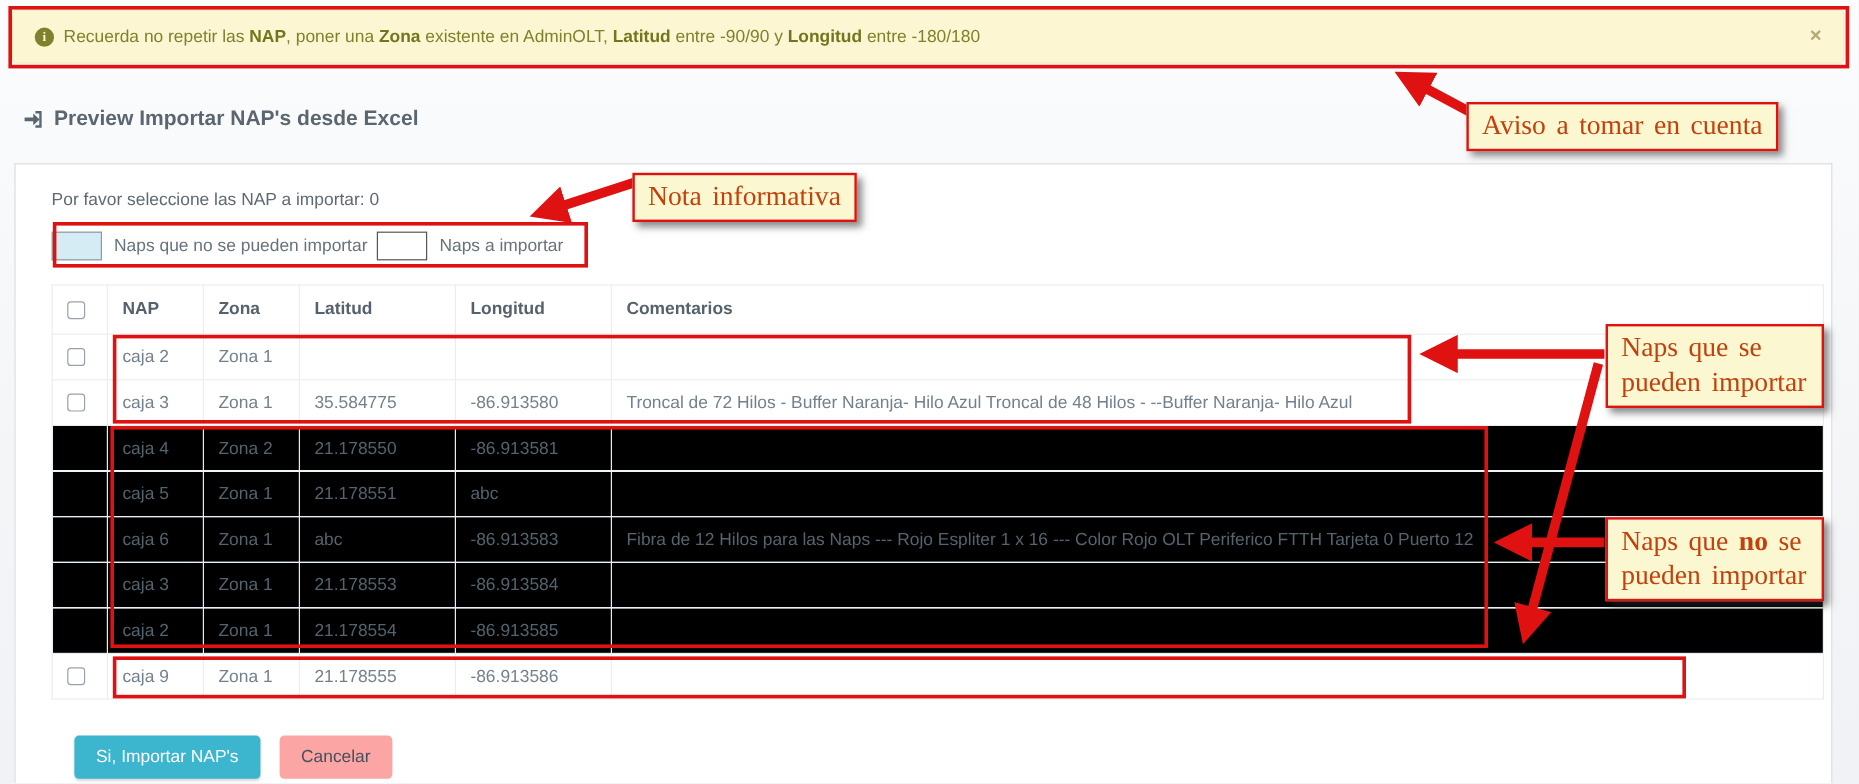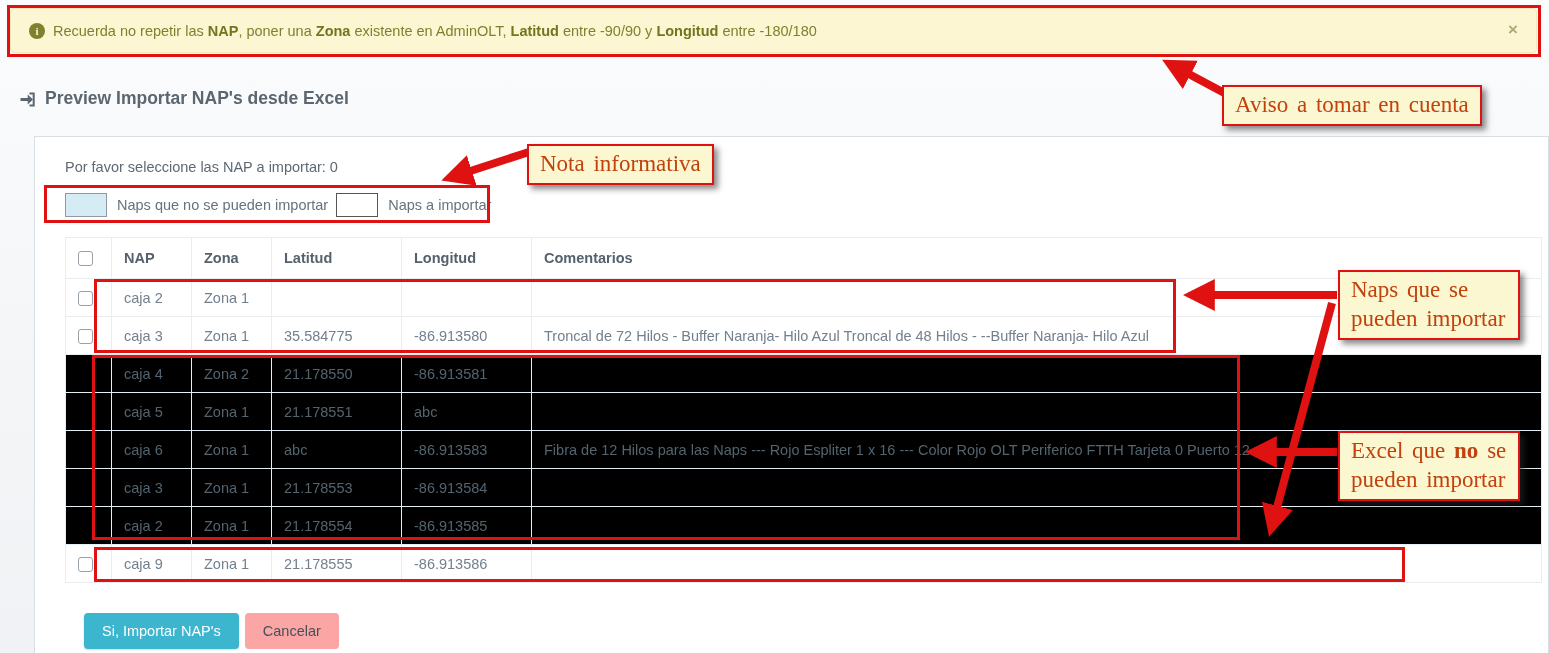--- a/index.html
+++ b/index.html
@@ -20,21 +20,21 @@
              font-family:"Liberation Serif",serif; margin-right:8px; flex:0 0 auto; }
   .alert-close { position:absolute; right:18px; top:12px; color:#b3a878;
                  font-size:17px; line-height:1; cursor:pointer; font-weight:bold; }
 
   
   .page-title { position:absolute; left:18px; top:88px; display:flex; align-items:flex-end;
                 gap:8px; color:#5b6671; font-size:17.5px; font-weight:bold; }
   .page-title svg { flex:0 0 auto; }
 
   
-  .card { position:absolute; left:34px; top:136px; width:1515px; height:517px;
+  .card { position:absolute; left:12px; top:136px; width:1515px; height:517px;
           background:#fff; border:1px solid #d9dee3; border-bottom:none; }
   .instruction { position:absolute; left:30px; top:22px; color:#5d6973; font-size:14.5px; }
   .legend { position:absolute; left:30px; top:51px; height:34px; display:flex; align-items:center; }
   .swatch { width:42px; height:24px; border:1px solid #8f9aa4; }
   .swatch.blue { background:#d5ecf4; }
   .swatch.white { background:#fff; border-color:#555; }
   .legend-label { color:#66727d; font-size:14.5px; padding:0 8px 0 10px; }
 
   
   .tbl-wrap { position:absolute; left:30px; top:100px; width:1477px; }
@@ -43,21 +43,21 @@
           overflow:hidden; white-space:nowrap; text-overflow:ellipsis; }
   th { height:41px; text-align:left; color:#55616c; font-weight:bold; }
   td { height:38px; color:#73808d; }
   col.c-chk { width:46px; } col.c-nap { width:80px; } col.c-zona { width:80px; }
   col.c-lat { width:130px; } col.c-lon { width:130px; }
   tr.blocked td { background:#000000; color:#53646f; border-color:#e3eff4; }
   .chk { display:inline-block; width:15px; height:15px; border:1.5px solid #99a2ab;
          border-radius:3px; background:#fff; vertical-align:middle; cursor:pointer; }
 
   
-  .btn-row { position:absolute; left:49px; top:476px; display:flex; gap:6px; }
+  .btn-row { position:absolute; left:49px; top:476px; display:flex; gap:16px; }
   .btn { border:none; height:36px; border-radius:4px; font-size:14.5px;
          font-family:inherit; cursor:pointer; padding:0 18px; }
   .btn-import { background:#3cb5cf; color:#fff; box-shadow:0 1px 2px rgba(0,0,0,.15); }
   .btn-cancel { background:#fca5a5; color:#46505a; }
 
   
   .anno { position:absolute; pointer-events:none; }
   .anno-box { border:3px solid #df1111; }
   .anno-label { background:#fbf7d0; border:2px solid #df1111; color:#c2410c;
                 font-family:"Liberation Serif","DejaVu Serif",serif; font-size:23px;
@@ -207,15 +207,15 @@
     <line x1="1230" y1="96" x2="1172" y2="65" stroke="#df1111" stroke-width="8" marker-end="url(#ah)"></line>
     <line x1="529" y1="152" x2="452" y2="177" stroke="#df1111" stroke-width="8" marker-end="url(#ah)"></line>
     <line x1="1337" y1="295" x2="1194" y2="295" stroke="#df1111" stroke-width="8" marker-end="url(#ah)"></line>
     <line x1="1332" y1="303" x2="1272" y2="526" stroke="#df1111" stroke-width="8" marker-end="url(#ah)"></line>
     <line x1="1337" y1="452" x2="1256" y2="452" stroke="#df1111" stroke-width="8" marker-end="url(#ah)"></line>
   </svg>
 
   <div class="anno anno-label" style="left:1222px;top:85px;">Aviso a tomar en cuenta</div>
   <div class="anno anno-label" style="left:527px;top:144px;">Nota informativa</div>
   <div class="anno anno-label" style="left:1338px;top:270px;width:182px;">Naps que se pueden importar</div>
-  <div class="anno anno-label" style="left:1338px;top:431px;width:182px;"><span>Excel que </span><strong>no</strong><span> se pueden importar</span></div>
+  <div class="anno anno-label" style="left:1338px;top:431px;width:182px;"><span>Naps que </span><strong>no</strong><span> se pueden importar</span></div>
 
 </div>
 
 </body></html>

